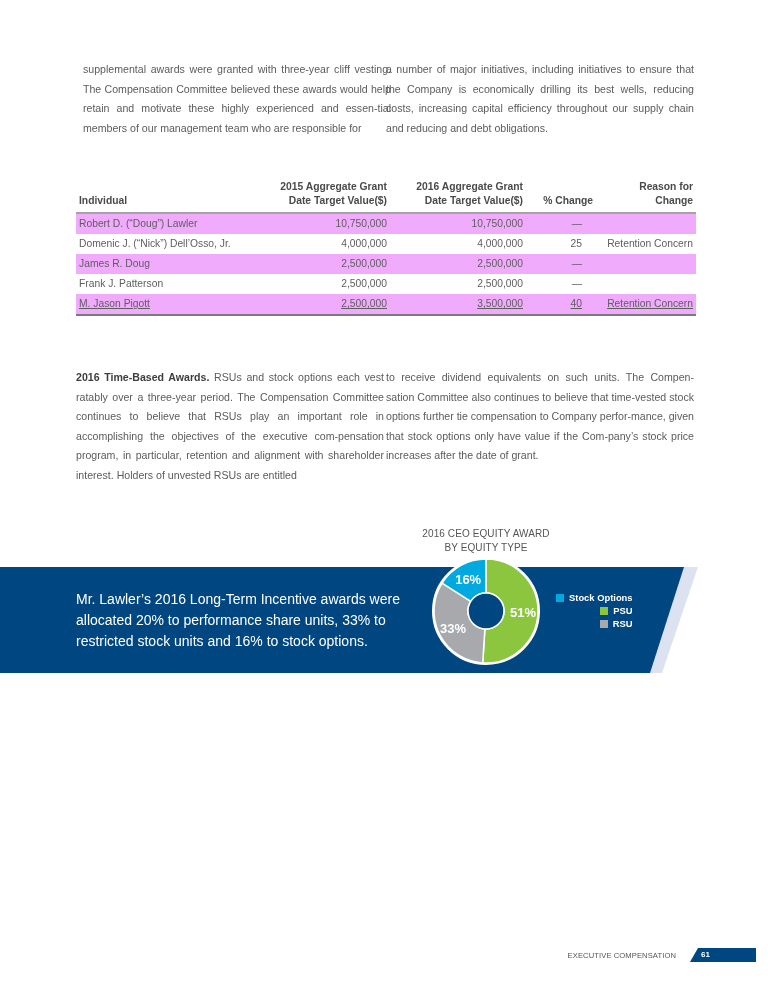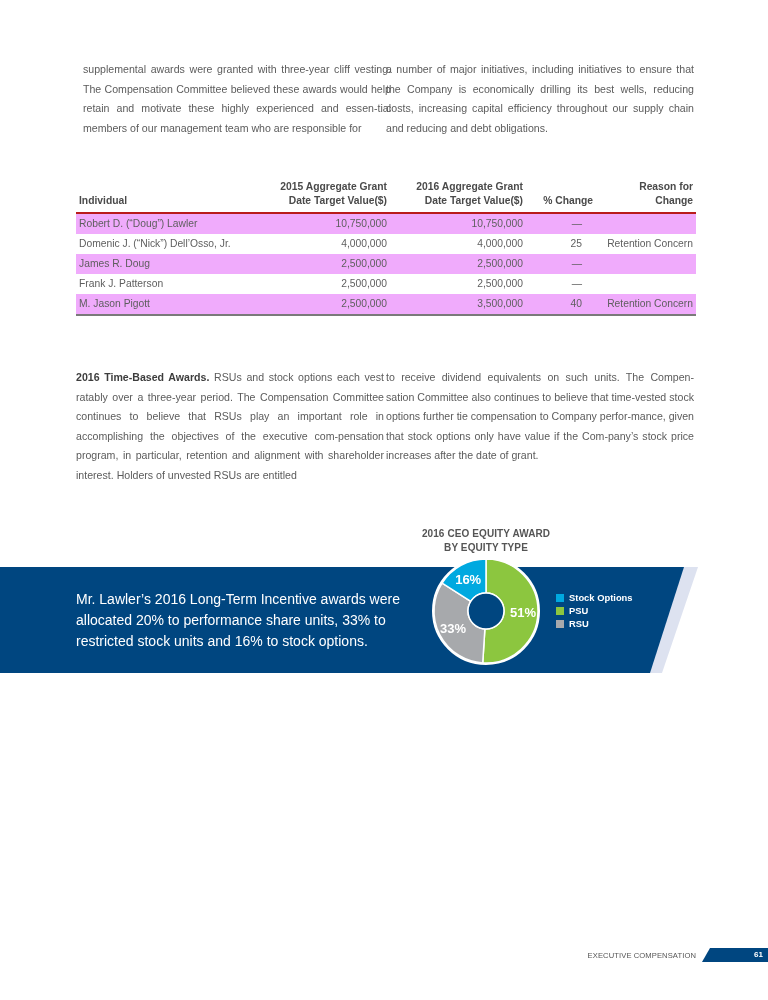--- a/index.html
+++ b/index.html
@@ -17,48 +17,48 @@
     #col2 { left: 386px; top: 60px; }
     #col3 { left: 76px; top: 368px; }
     #col4 { left: 386px; top: 368px; }
 
     table.comp {
       position: absolute; left: 76px; top: 180px; width: 620px; border-collapse: collapse;
       font-size: 10.3px; color: #5e5e5e;
     }
     table.comp th {
       font-weight: bold; color: #4a4a4a; vertical-align: bottom; padding: 0 3px 4px 3px;
-      line-height: 14px; border-bottom: 2px solid #b91c1c;
+      line-height: 14px; border-bottom: 2px solid #a3a3a3;
     }
     table.comp td { padding: 0 3px; height: 20px; line-height: 20px; }
     table.comp tr.alt td { background: #f0abfc; }
-    table.comp tr:last-child td { border-bottom: 2px solid #7a7a7a; }
+    table.comp tr:last-child td { border-bottom: 2px solid #7a7a7a; text-decoration: underline; }
     .l { text-align: left; }
     .r { text-align: right; }
 
     #banner-wrap { position: absolute; left: 0; top: 567px; width: 768px; height: 106px; }
     #banner-svg { position: absolute; left: 0; top: 0; }
     #banner-text {
       position: absolute; left: 76px; top: 589px; width: 340px; color: #ffffff;
       font-size: 14px; line-height: 21px;
     }
     #chart-title {
       position: absolute; left: 406px; top: 527px; width: 160px; text-align: center;
-      font-size: 10px; font-weight: bold; color: #555; line-height: 14px; letter-spacing: 0.1px;
+      font-size: 10px; font-weight: normal; color: #555; line-height: 14px; letter-spacing: 0.1px;
     }
     #donut { position: absolute; left: 420px; top: 545px; }
     .legend { position: absolute; left: 556px; top: 591px; color: #ffffff; font-size: 9.4px; font-weight: bold; }
-    .legend .item { height: 13px; line-height: 13px; display: flex; align-items: center; }
+    .legend .item { height: 13px; line-height: 13px; display: flex; align-items: center; justify-content: flex-end; }
     .legend .sw { width: 8px; height: 8px; margin-right: 5px; display: inline-block; }
 
-    #footer { position: absolute; right: 0; top: 948px; height: 14px; display: flex; align-items: center; }
+    #footer { position: absolute; right: 12px; top: 948px; height: 14px; display: flex; align-items: center; gap: 8px; }
     #footer-label { font-size: 7.6px; color: #555; letter-spacing: 0.1px; margin-right: 6px; }
     #page-tab { position: relative; width: 66px; height: 14px; }
     #page-tab svg { position: absolute; left: 0; top: 0; }
-    #page-num { position: absolute; left: 11px; top: 0; line-height: 14px; font-size: 8px; font-weight: bold; color: #fff; margin-left: 41px; }
+    #page-num { position: absolute; left: 11px; top: 0; line-height: 14px; font-size: 8px; font-weight: bold; color: #fff; }
   </style>
 </head>
 <body>
 
 <div id="col1" class="col">
   <p>supplemental awards were granted with three-year cliff vesting. The Compensation Committee believed these awards would help retain and motivate these highly experienced and essen-tial members of our management team who are responsible for</p>
 </div>
 <div id="col2" class="col">
   <p>a number of major initiatives, including initiatives to ensure that the Company is economically drilling its best wells, reducing costs, increasing capital efficiency throughout our supply chain and reducing and debt obligations.</p>
 </div>

